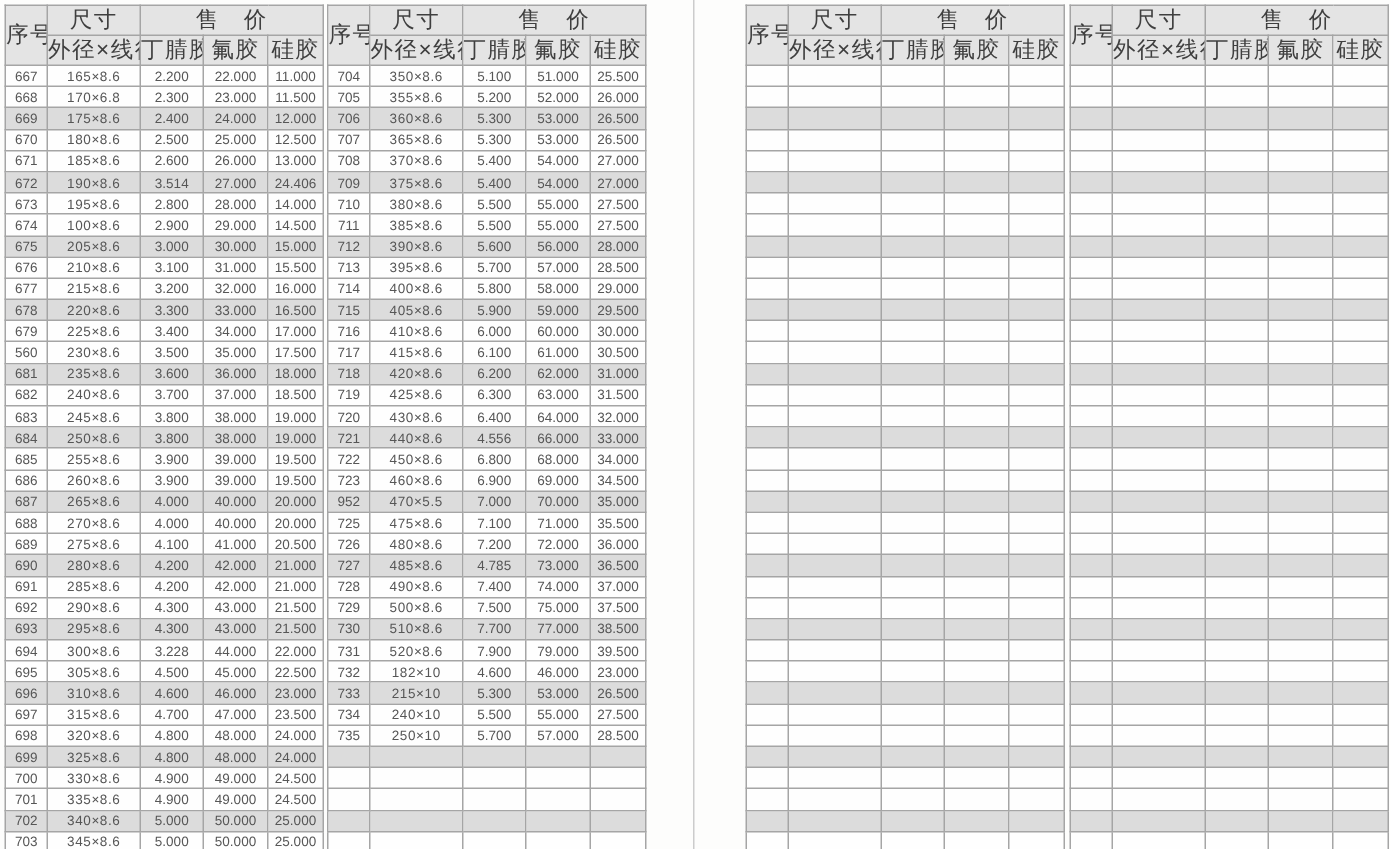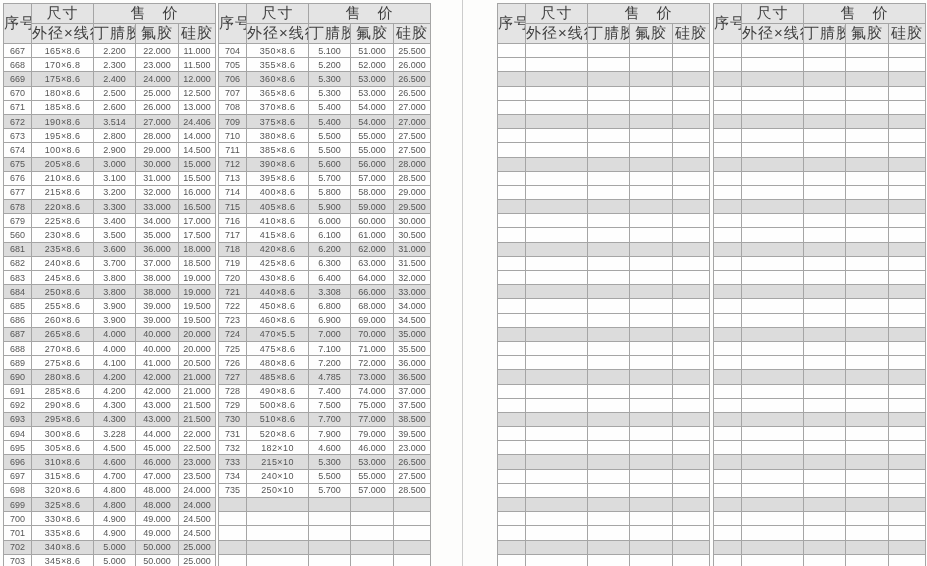--- a/index.html
+++ b/index.html
@@ -490,40 +490,40 @@
           <tr>
             <td>720</td>
             <td>430×8.6</td>
             <td>6.400</td>
             <td>64.000</td>
             <td>32.000</td>
           </tr>
           <tr class="shaded">
             <td>721</td>
             <td>440×8.6</td>
-            <td>3.308</td>
+            <td>4.556</td>
             <td>66.000</td>
             <td>33.000</td>
           </tr>
           <tr>
             <td>722</td>
             <td>450×8.6</td>
             <td>6.800</td>
             <td>68.000</td>
             <td>34.000</td>
           </tr>
           <tr>
             <td>723</td>
             <td>460×8.6</td>
             <td>6.900</td>
             <td>69.000</td>
             <td>34.500</td>
           </tr>
           <tr class="shaded">
-            <td>724</td>
+            <td>952</td>
             <td>470×5.5</td>
             <td>7.000</td>
             <td>70.000</td>
             <td>35.000</td>
           </tr>
           <tr>
             <td>725</td>
             <td>475×8.6</td>
             <td>7.100</td>
             <td>71.000</td>

